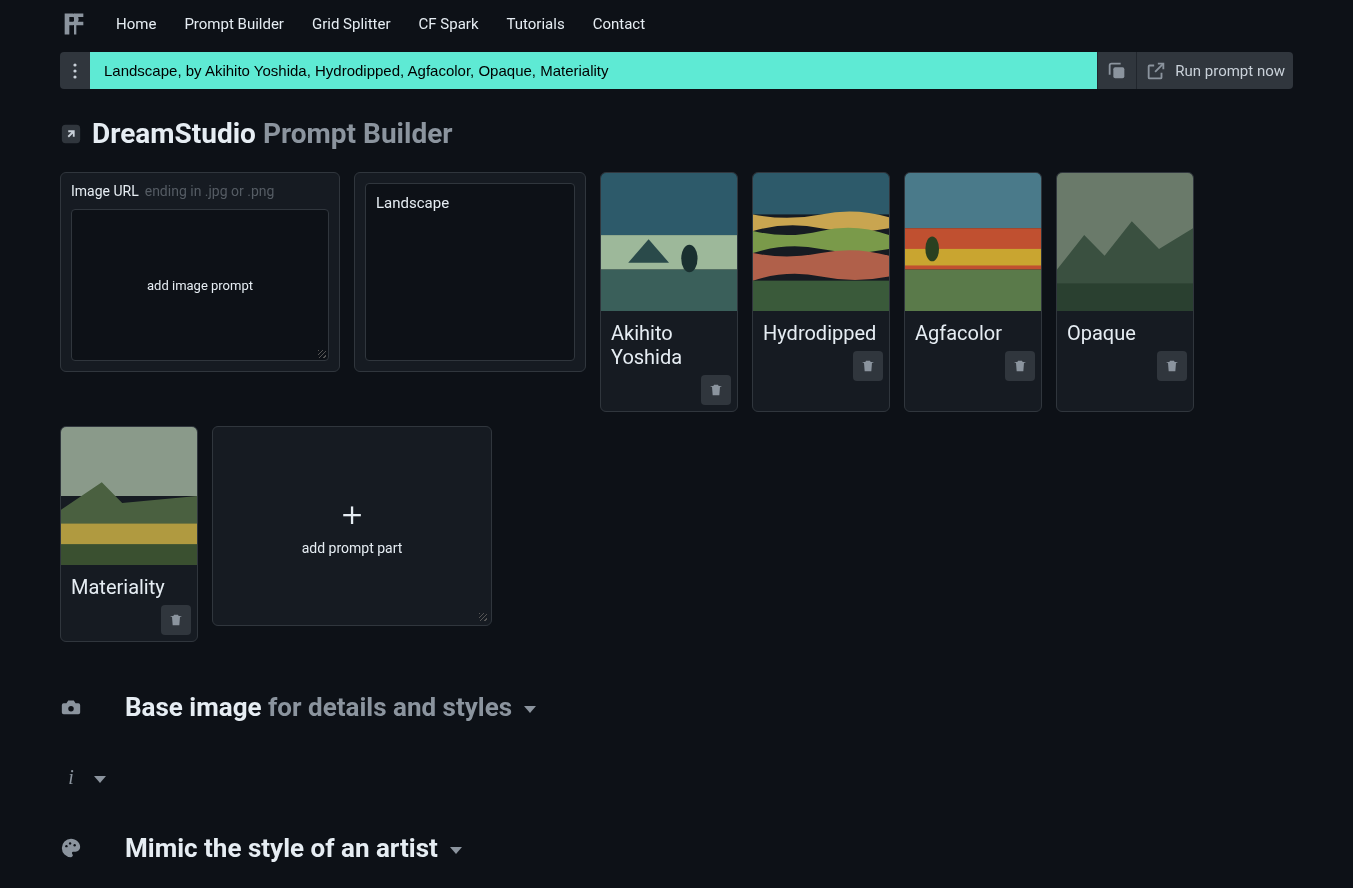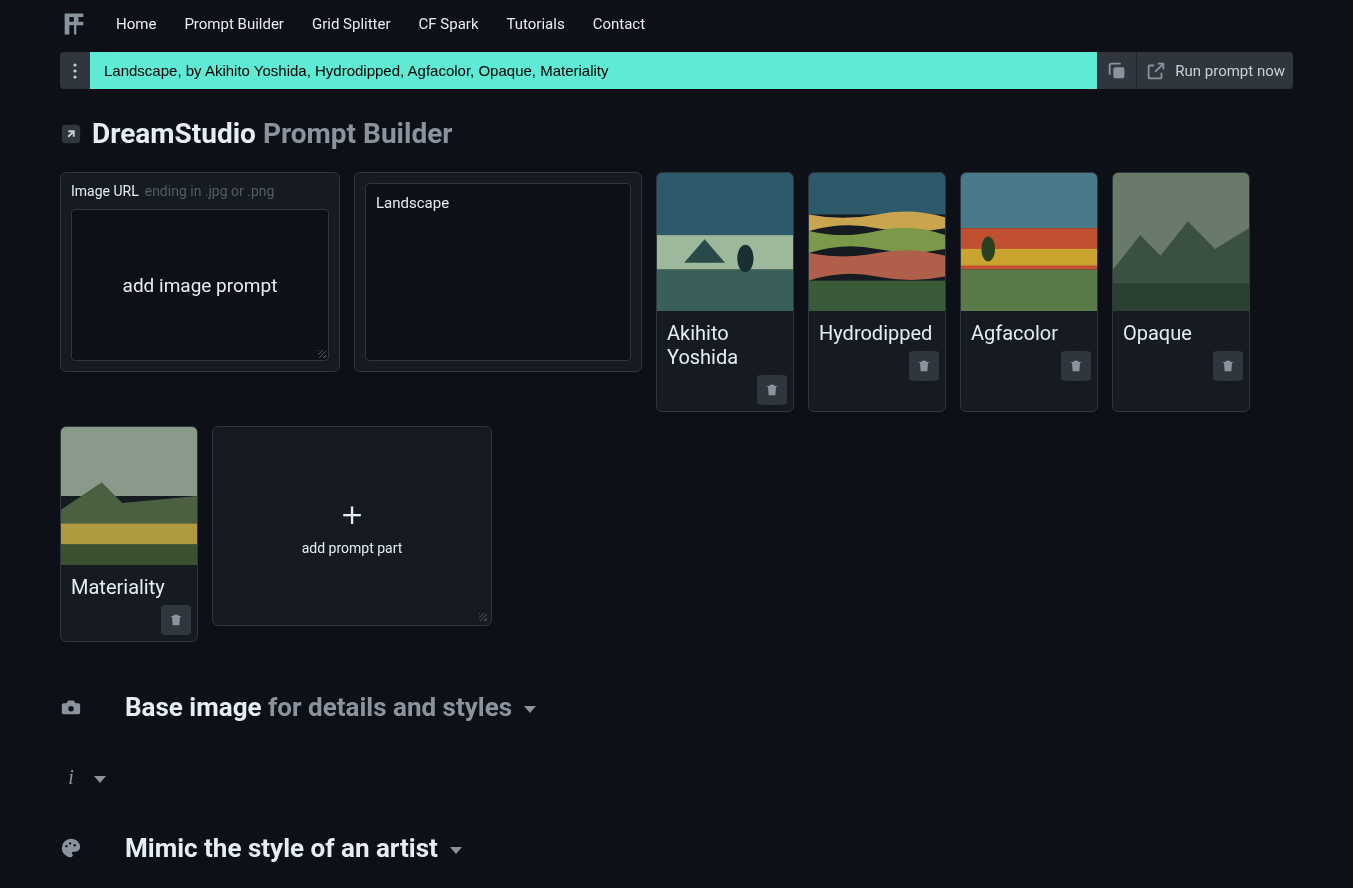--- a/index.html
+++ b/index.html
@@ -112,31 +112,31 @@
   .img-url-box {
     flex: 1;
     margin-top: 10px;
     background: #0d1117;
     border: 1px solid #30363d;
     border-radius: 4px;
     display: flex;
     align-items: center;
     justify-content: center;
     color: #e6edf3;
-    font-size: 19px;
+    font-size: 13px;
     position: relative;
     height: 90px;
   }
   .img-url-box .resize-handle {
     position:absolute; right:2px; bottom:2px;
     width:8px; height:8px;
     background: repeating-linear-gradient(135deg,#555 0 1px,transparent 1px 3px);
   }
   .card-text {
-    width: 288px;
+    width: 232px;
     height: 200px;
     display: flex;
     flex-direction: row;
   }
   .card-text textarea {
     flex: 1;
     background: #0d1117;
     border: 1px solid #30363d;
     border-radius: 4px;
     color: #e6edf3;

